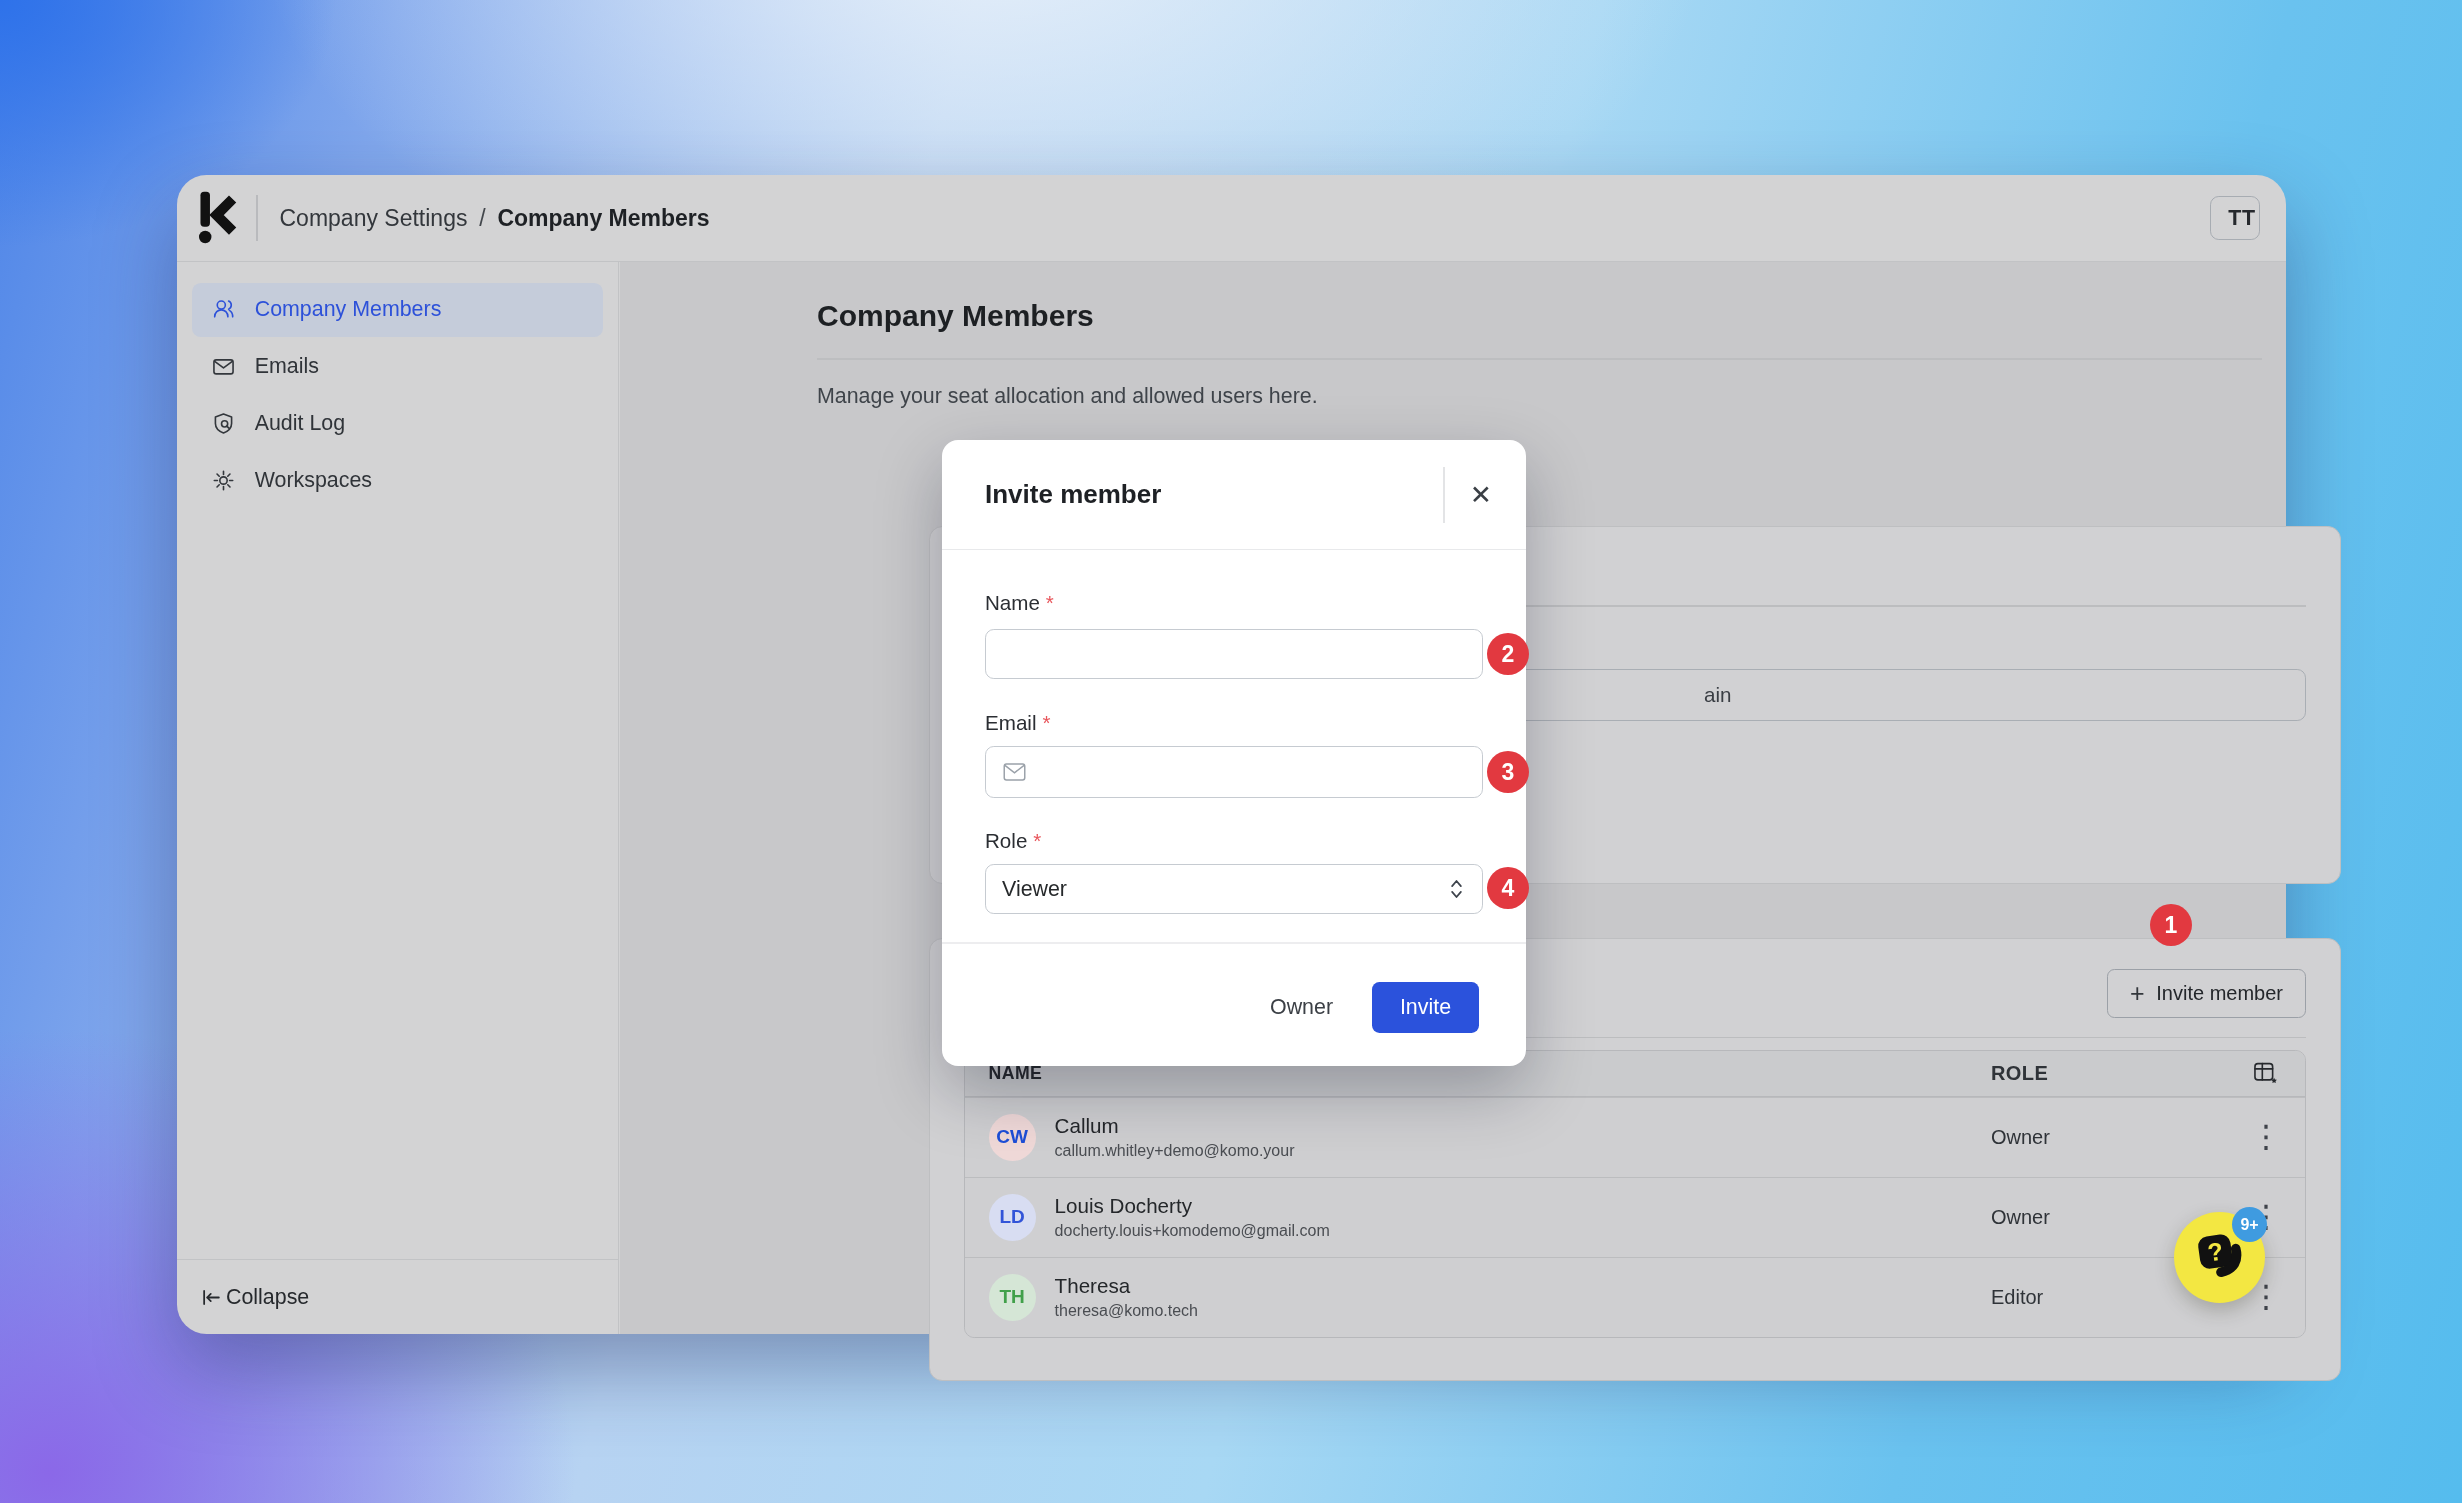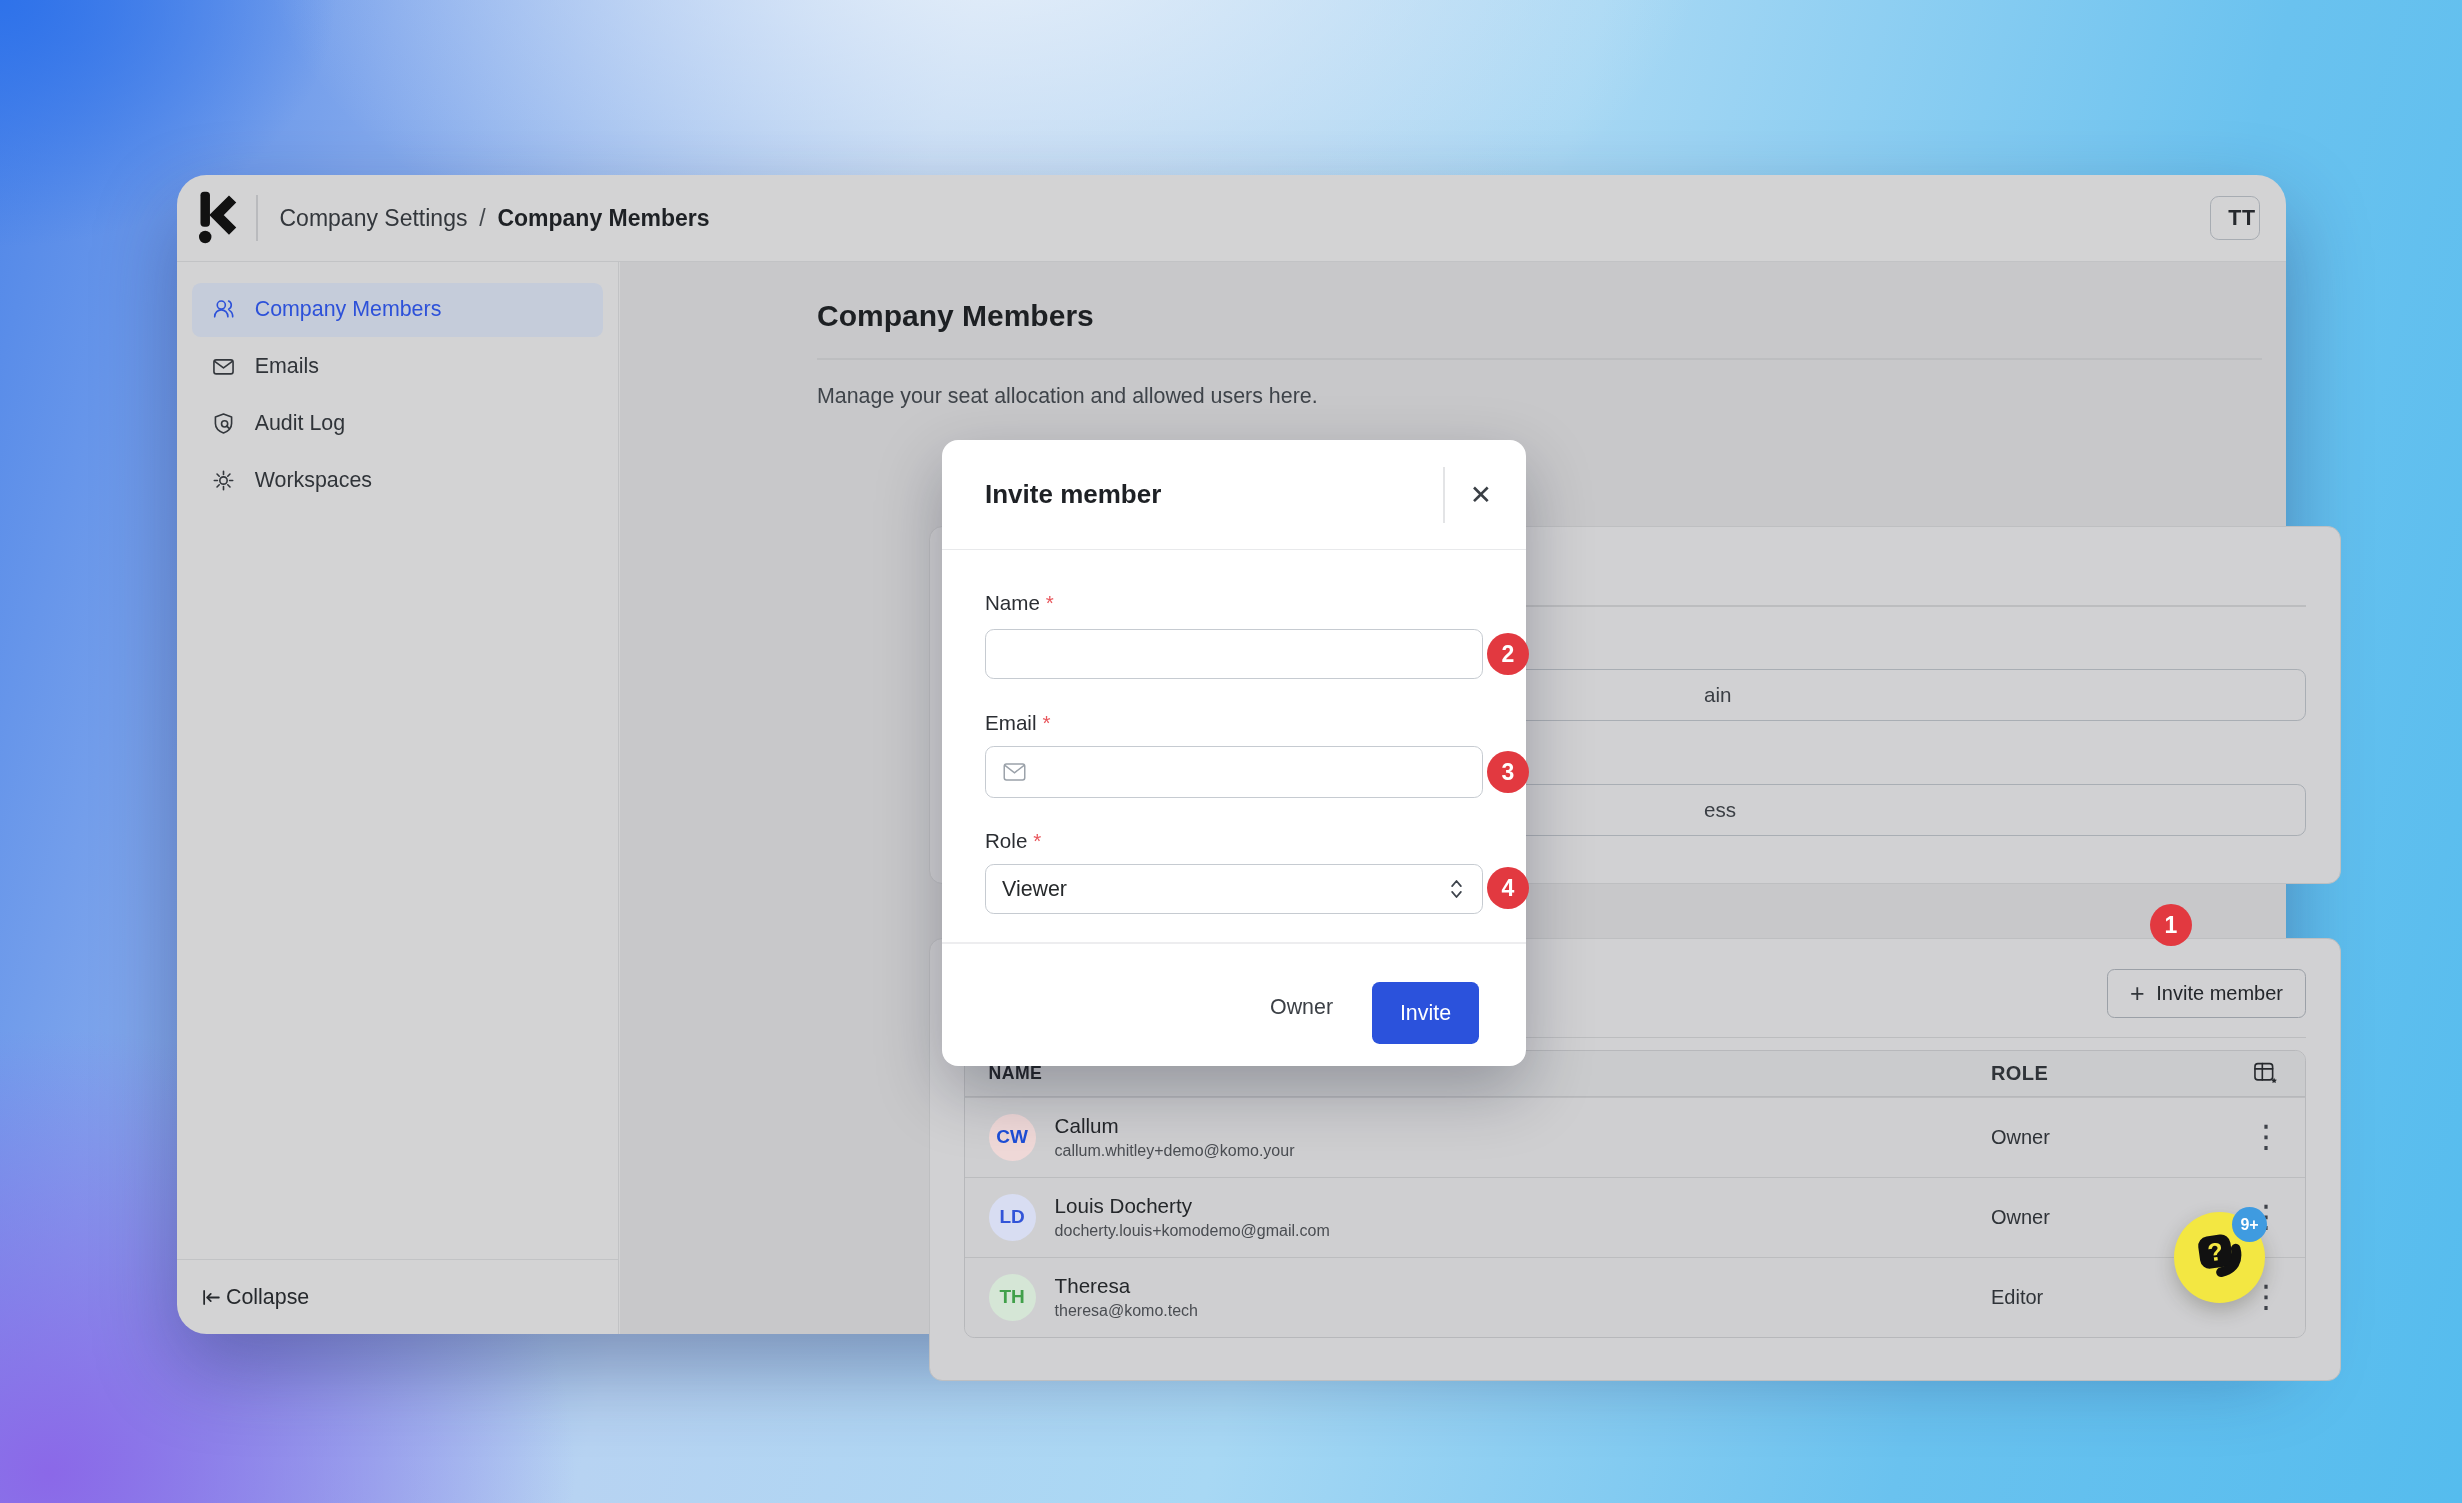--- a/index.html
+++ b/index.html
@@ -144,21 +144,21 @@
   .m-input svg{ width:25px; height:22px; stroke:#9aa1a9; fill:none; stroke-width:2; }
   .m-select{ justify-content:space-between; cursor:pointer; }
   .m-select .sel-value{ font-size:21.4px; color:#26292b; }
   .m-select svg{ width:19px; height:22px; stroke:#3d434b; stroke-width:2.4; stroke-linecap:round; stroke-linejoin:round;}
   .modal-footer-divider{ position:absolute; left:0; right:0; top:502px; height:1.5px; background:#ededef; }
   .cancel-btn{
     position:absolute; left:306px; top:542px; height:51px; padding:0 22px;
     background:none; border:none; font-size:21.4px; color:#3c4046; cursor:pointer; font-family:inherit;
   }
   .invite-submit{
-    position:absolute; left:430px; top:542px; width:107px; height:62px;
+    position:absolute; left:430px; top:542px; width:107px; height:51px;
     background:#2b52dc; color:#fff; border:none; border-radius:7.4px;
     font-size:21.4px; cursor:pointer; font-family:inherit;
   }
 
   
   .num-badge{
     position:absolute; width:42px; height:42px; border-radius:50%;
     background:#e23940; color:#fff; font-size:23px; font-weight:bold;
     display:flex; align-items:center; justify-content:center; z-index:40;
   }
@@ -247,23 +247,20 @@
       <p class="page-subtitle">Manage your seat allocation and allowed users here.</p>
 
       <section class="card card-allowed">
         <h2>Allowed Members</h2>
         <div class="card-divider"></div>
         <div class="field-label">Email domains</div>
         <div class="wide-input">
           <span class="fragment">ain</span>
         </div>
         <div class="field-label">Email addresses</div>
-        <div class="wide-input">
-          <span class="fragment">ess</span>
-        </div>
       </section>
 
       <section class="card card-members">
         <div class="members-head">
           <h2>Company Members</h2>
           <button class="invite-btn">
             <span class="plus">+</span>
             <span>Invite member</span>
           </button>
         </div>

